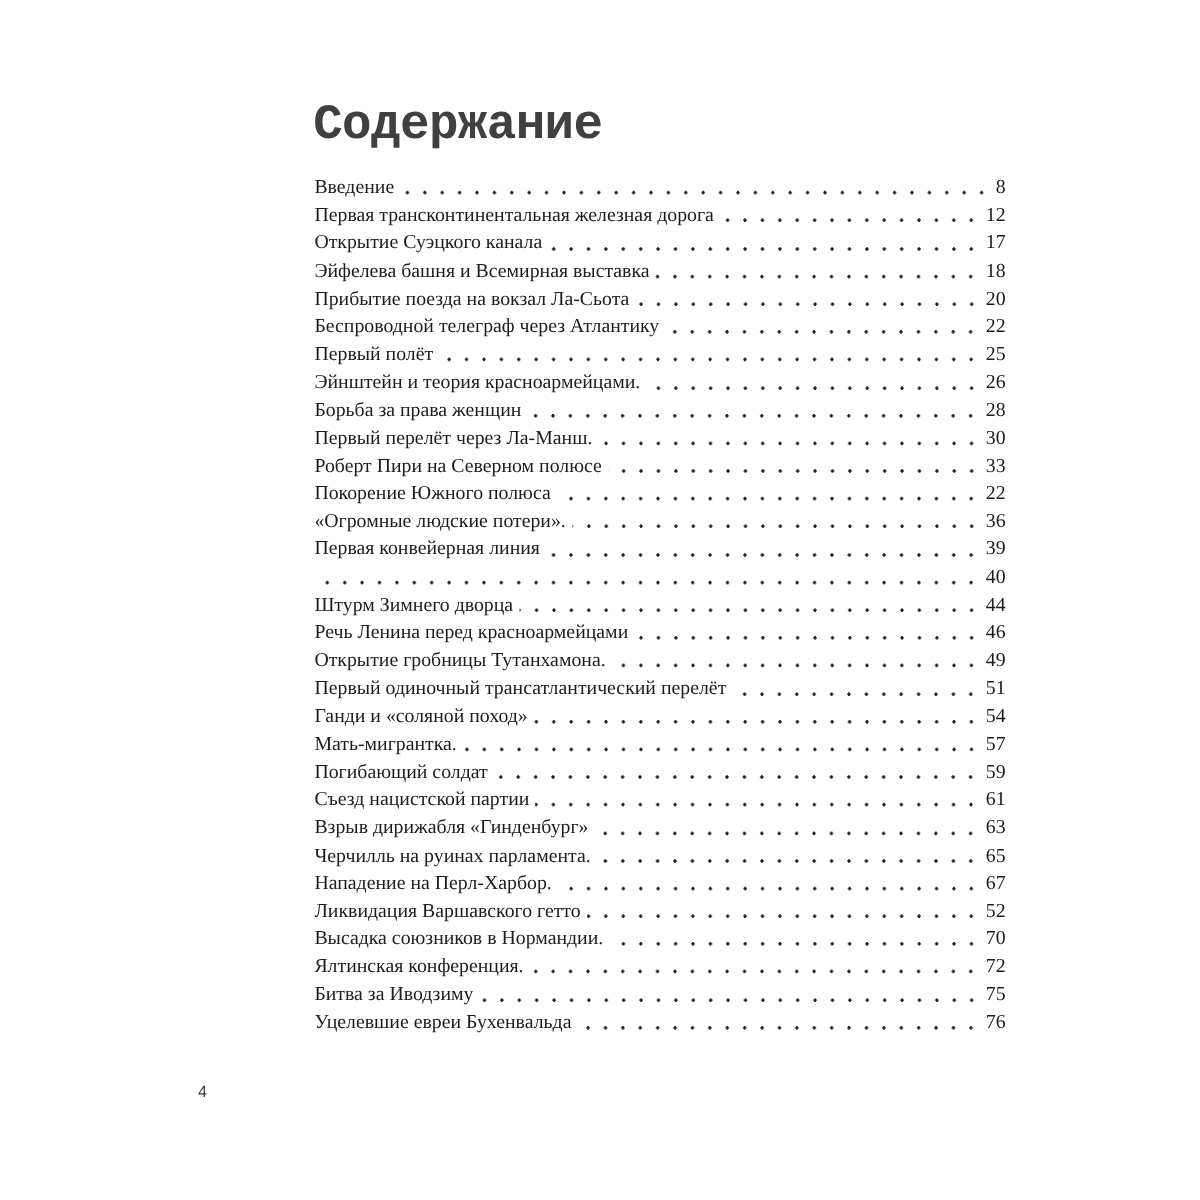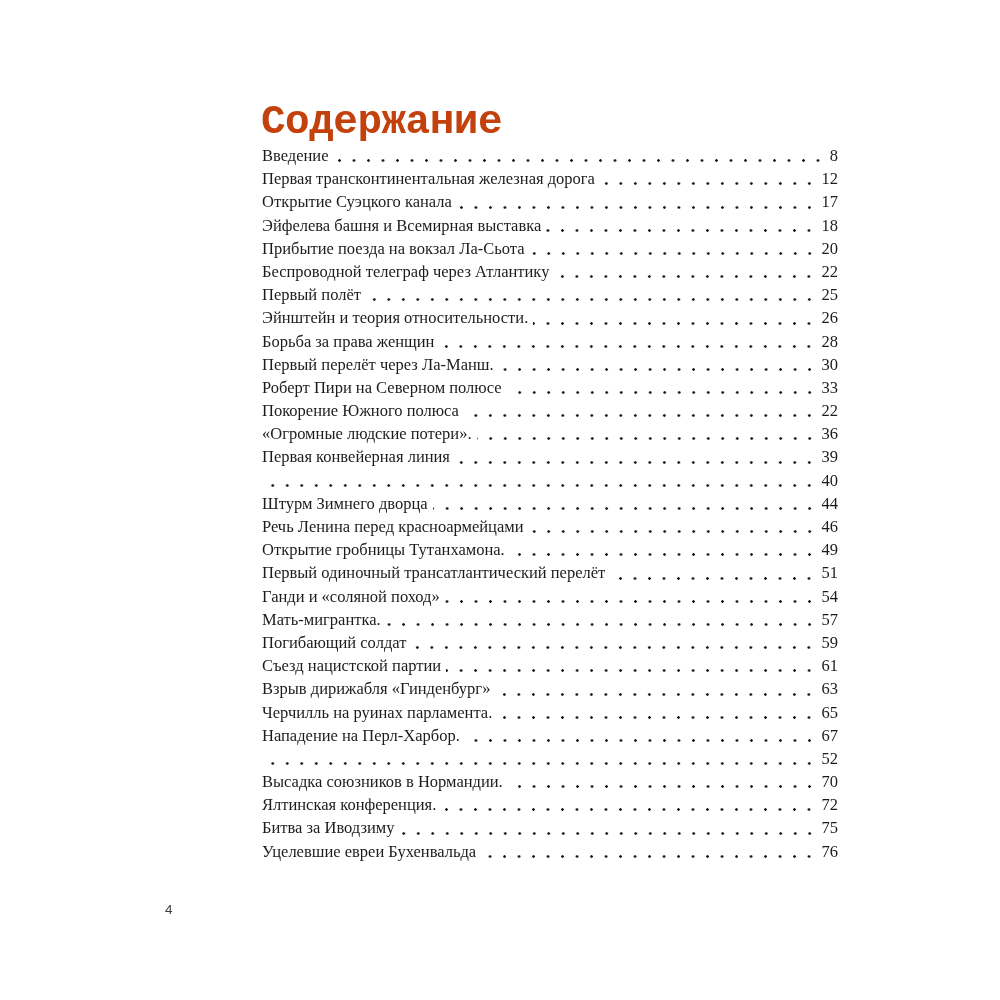--- a/index.html
+++ b/index.html
@@ -10,27 +10,27 @@
     width: 1000px;
     height: 1000px;
     background: #ffffff;
     position: relative;
     overflow: hidden;
     font-family: "Liberation Serif", "DejaVu Serif", serif;
   }
   .page-title {
     position: absolute;
     left: 261px;
-    top: 75px;
+    top: 58px;
     font-family: "Liberation Mono", "DejaVu Sans Mono", monospace;
     font-weight: 700;
     font-size: 41px;
     line-height: 41px;
     letter-spacing: -0.5px;
-    color: #c2410c;
+    color: #404040;
     white-space: nowrap;
   }
   .toc-list {
     position: absolute;
     left: 262px;
     top: 144px;
     width: 576px;
   }
   .toc-row {
     display: flex;
@@ -112,21 +112,21 @@
     <span class="toc-entry-page">22</span>
   </div>
 
   <div class="toc-row">
     <span class="toc-entry-title">Первый полёт</span>
     <span class="dot-leader"></span>
     <span class="toc-entry-page">25</span>
   </div>
 
   <div class="toc-row">
-    <span class="toc-entry-title">Эйнштейн и теория относительности.</span>
+    <span class="toc-entry-title">Эйнштейн и теория красноармейцами.</span>
     <span class="dot-leader"></span>
     <span class="toc-entry-page">26</span>
   </div>
 
   <div class="toc-row">
     <span class="toc-entry-title">Борьба за права женщин</span>
     <span class="dot-leader"></span>
     <span class="toc-entry-page">28</span>
   </div>
 
@@ -226,20 +226,21 @@
     <span class="toc-entry-page">65</span>
   </div>
 
   <div class="toc-row">
     <span class="toc-entry-title">Нападение на Перл-Харбор.</span>
     <span class="dot-leader"></span>
     <span class="toc-entry-page">67</span>
   </div>
 
   <div class="toc-row">
+    <span class="toc-entry-title">Ликвидация Варшавского гетто</span>
     <span class="dot-leader"></span>
     <span class="toc-entry-page">52</span>
   </div>
 
   <div class="toc-row">
     <span class="toc-entry-title">Высадка союзников в Нормандии.</span>
     <span class="dot-leader"></span>
     <span class="toc-entry-page">70</span>
   </div>
 

